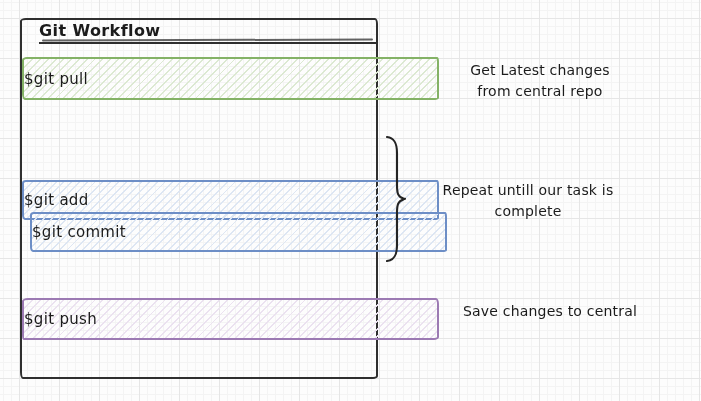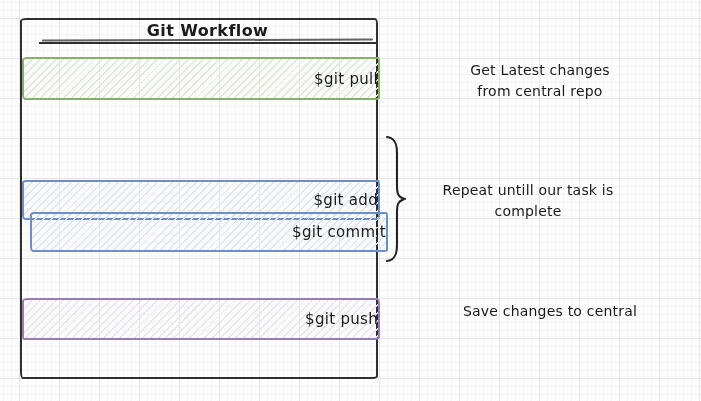--- a/index.html
+++ b/index.html
@@ -30,21 +30,21 @@
     border: 2px solid var(--outline, #2f2f2f);
     border-radius: 6px 3px 5px 3px / 3px 6px 3px 7px;
     box-sizing: border-box;
     background: transparent;
   }
   .title-band {
     position: absolute;
     left: 17px; top: 0; right: 0;
     height: 22px;
     border-bottom: 2px solid var(--outline, #2f2f2f);
-    display: flex; align-items: center; justify-content: center;
+    display: flex; align-items: center; 
   }
   .title-band::after {           
     content: "";
     position: absolute;
     left: 3px; right: 3px; bottom: 2px;
     height: 1.5px;
     background: rgba(47,47,47,0.75);
     border-radius: 2px;
     transform: rotate(-0.15deg);
   }
@@ -52,23 +52,23 @@
     font-size: 16px;
     font-weight: bold;
     letter-spacing: 0.4px;
     transform: translateY(-1px);
   }
 
   
   .step-box {
     position: absolute;
     left: 22px;
-    width: 358px;
+    width: 417px;
     box-sizing: border-box;
-    display: flex; align-items: center; justify-content: flex-end;
+    display: flex; align-items: center; justify-content: flex-start;
     font-size: 15px;
     letter-spacing: 0.3px;
   }
   .step-green {
     border: 2px solid var(--green-border, #84b266);
     background: repeating-linear-gradient(135deg,
       var(--green-hatch, #dce9d2) 0 1.4px, transparent 1.4px 5.5px);
     border-radius: 5px 2px 6px 3px / 3px 5px 2px 6px;
   }
   .step-blue {

